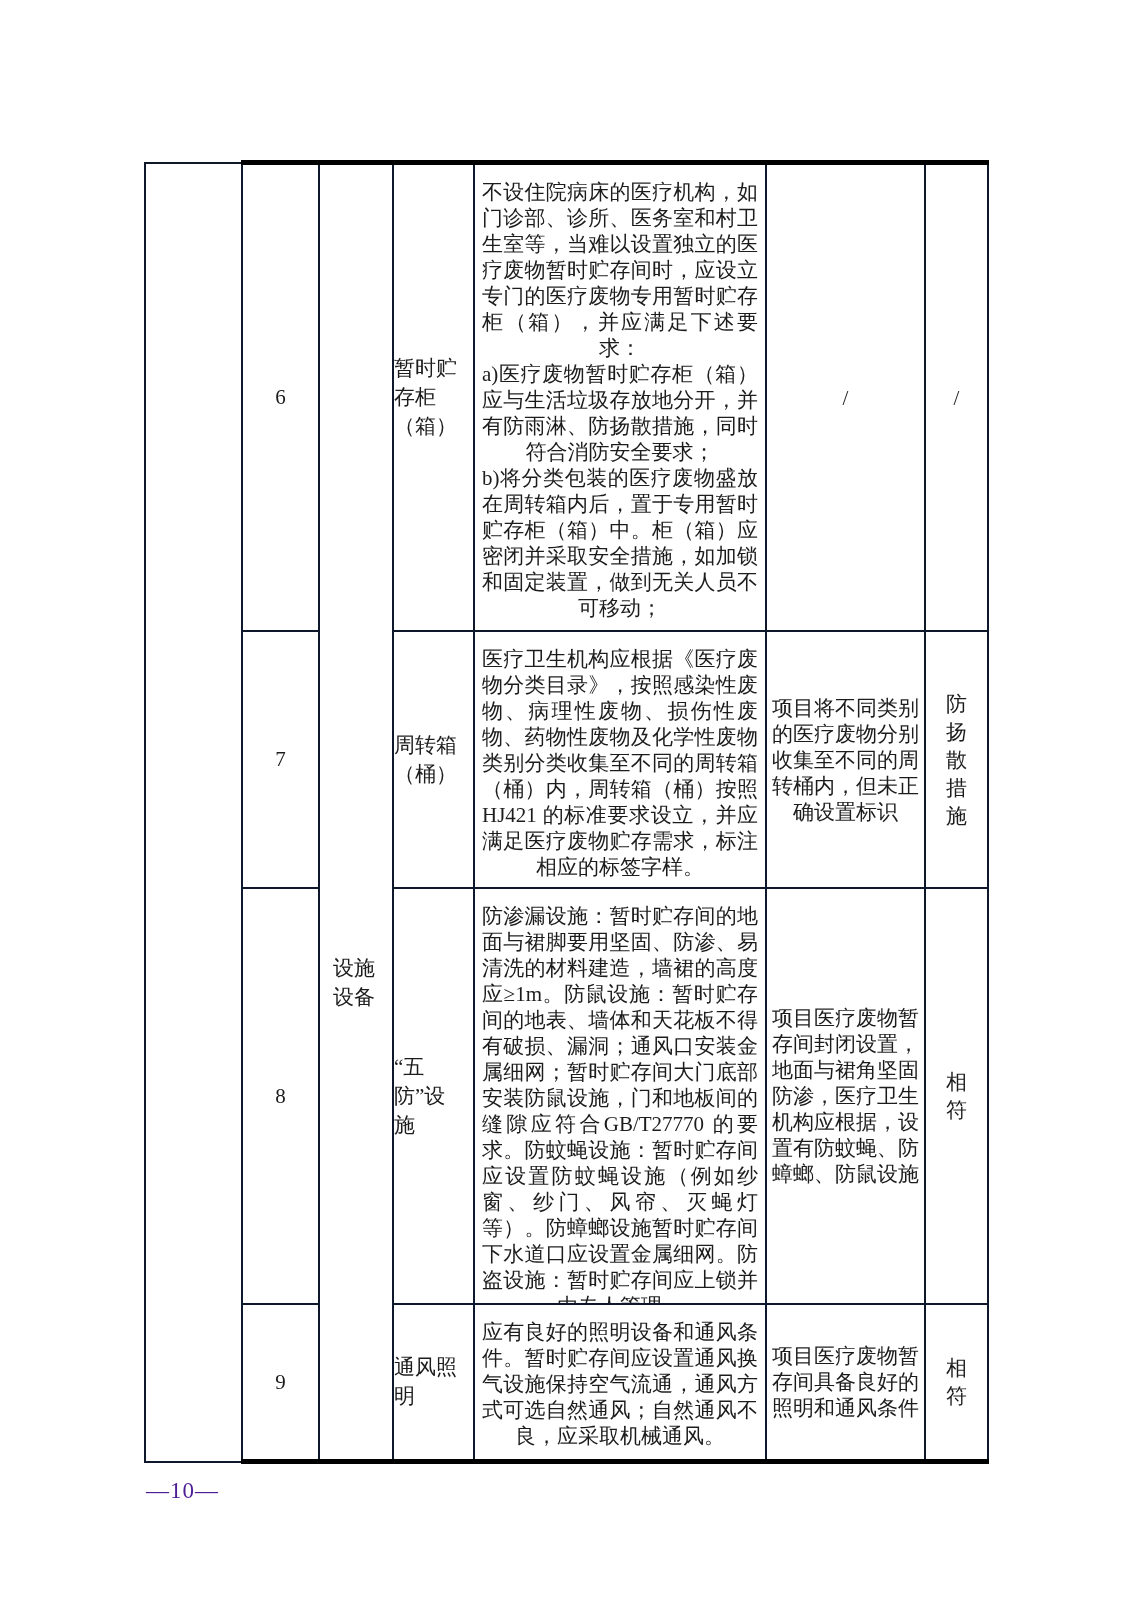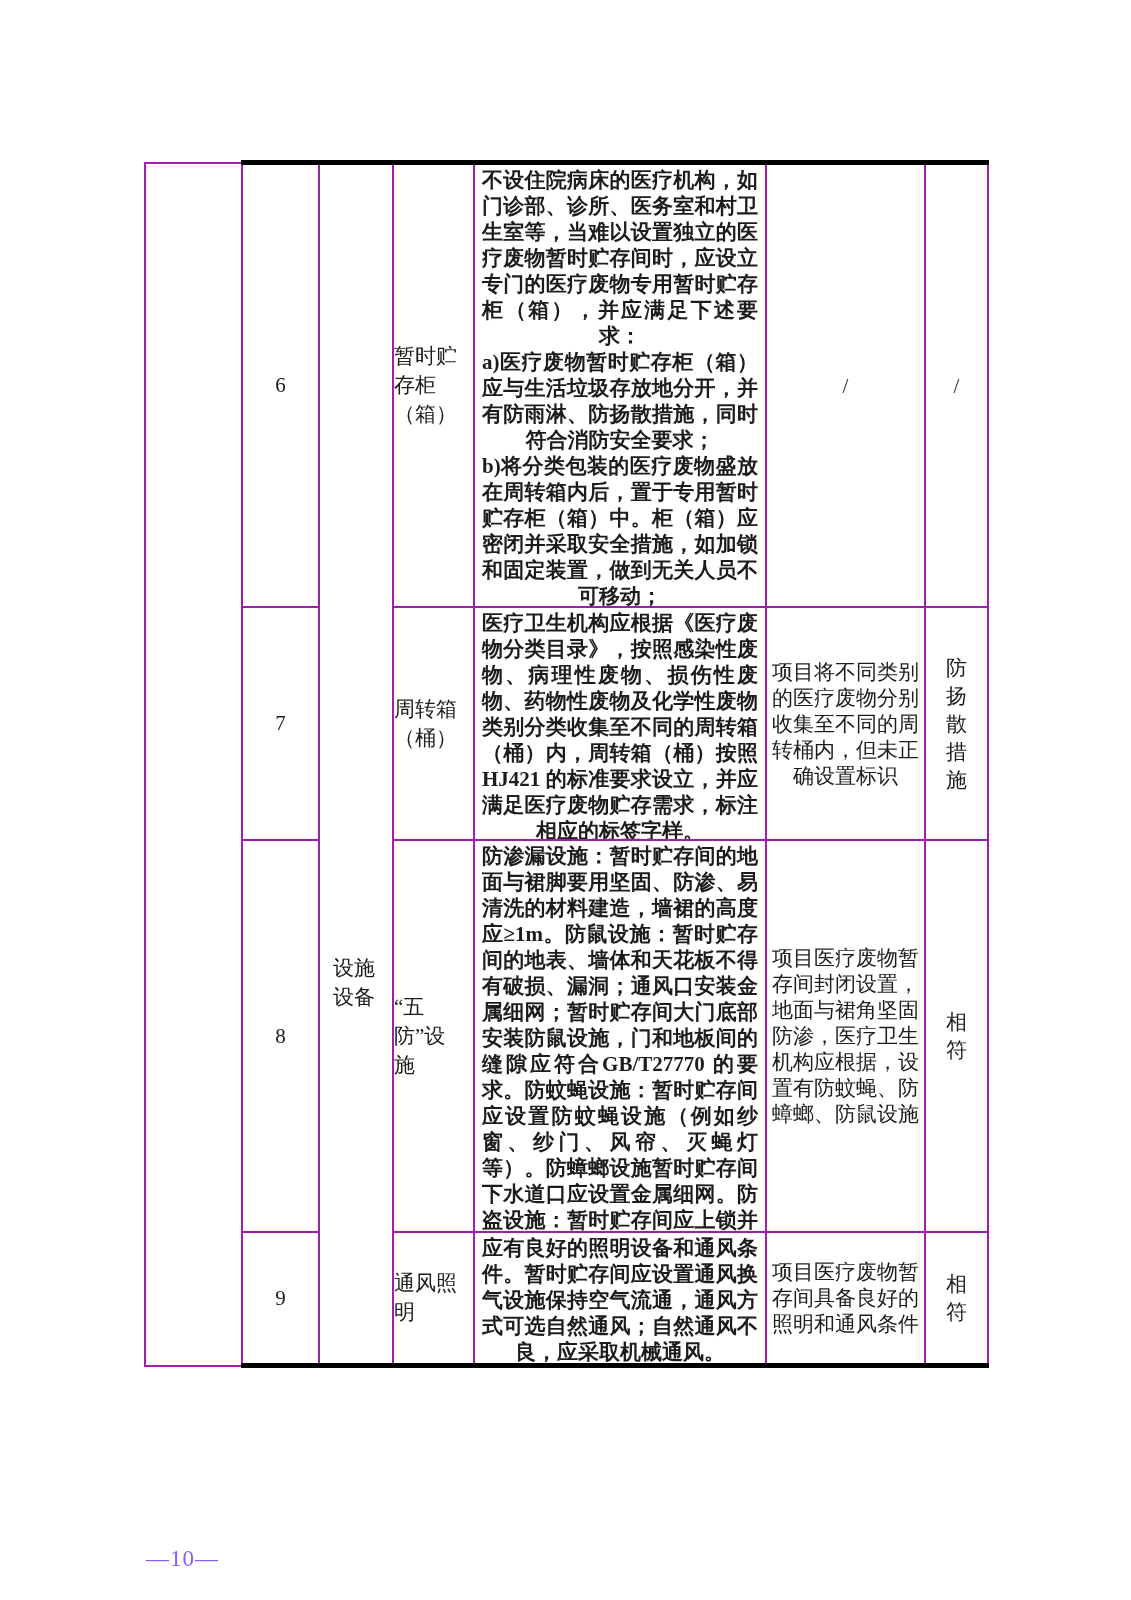--- a/index.html
+++ b/index.html
@@ -25,21 +25,21 @@
     position: absolute;
     left: 144px;
     top: 160px;
   }
   table.doc-table {
     border-collapse: collapse;
     table-layout: fixed;
     width: 843px;
   }
   table.doc-table td {
-    border: 2px solid #a21caf;
+    border: 2px solid #0f172a;
     padding: 0;
     font-size: 21px;
     vertical-align: middle;
   }
   .thick-top    { border-top: 5px solid #000 !important; }
   .thick-bottom { border-bottom: 5px solid #000 !important; }
 
   tr.r6 { height: 443px; }
   tr.r7 { height: 233px; }
   tr.r8 { height: 392px; }
@@ -68,22 +68,21 @@
 
   td.item-cell {
     text-align: left;
     line-height: 29px;
     white-space: pre-line;
   }
 
   td.req-cell { vertical-align: top; }
   td.req-cell .clip {
     overflow: hidden;
-    padding: 2px 7px;
-    font-weight: bold;
+    padding: 14px 7px;
   }
   .clip.h6 { height: 437px; }
   .clip.h7 { height: 227px; }
   .clip.h8 { height: 386px; }
   .clip.h9 { height: 126px; }
   td.req-cell p {
     margin: 0;
     line-height: 26px;
     text-align: justify;
     text-align-last: center;
@@ -102,24 +101,24 @@
     max-width: 24px;
     line-height: 28px;
     word-break: break-all;
     white-space: pre-line;
     text-align: center;
   }
 
   .page-num {
     position: absolute;
     left: 146px;
-    top: 1546px;
+    top: 1478px;
     font-size: 23px;
     letter-spacing: 1px;
-    color: #8b5cf6;
+    color: #4c1d95;
   }
 </style>
 </head>
 <body>
 
 <div class="page">
 
   <div class="table-wrap">
     <table class="doc-table">
       <colgroup>

